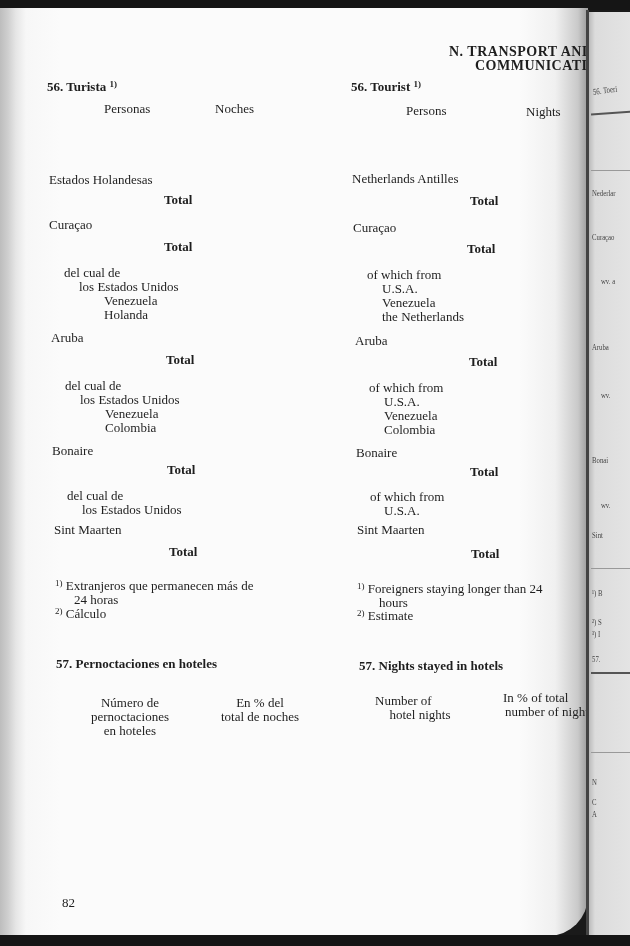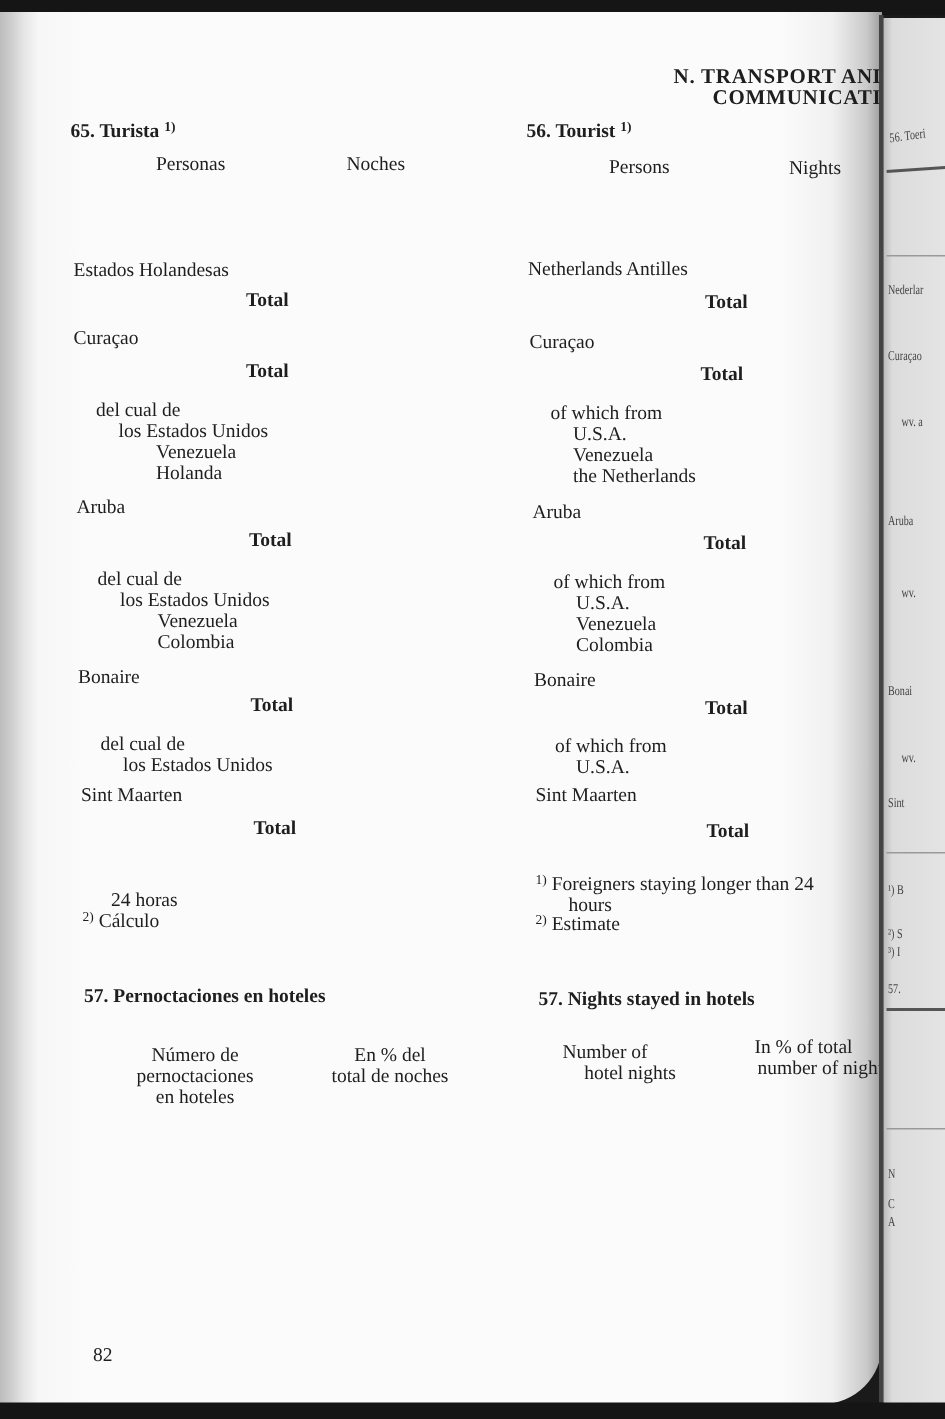--- a/index.html
+++ b/index.html
@@ -39,23 +39,23 @@
 <body>
 
 <div class="scan">
   <div class="top-dark"></div>
 
   <div class="page">
 
     <div class="t sec" style="left:449px; top:37px;">N.  TRANSPORT AND</div>
     <div class="t sec" style="left:475px; top:51px;">COMMUNICATIONS</div>
 
-    <div class="t b" style="left:47px; top:72px;"><span>65.  Turista</span> <sup>1)</sup></div>
+    <div class="t b" style="left:47px; top:72px;"><span>56.  Turista</span> <sup>1)</sup></div>
     <div class="t" style="left:104px; top:94px;">Personas</div>
-    <div class="t" style="left:231px; top:94px;">Noches</div>
+    <div class="t" style="left:215px; top:94px;">Noches</div>
 
     <div class="t" style="left:49px; top:165px;">Estados  Holandesas</div>
     <div class="t b" style="left:164px; top:185px;">Total</div>
     <div class="t" style="left:49px; top:210px;">Curaçao</div>
     <div class="t b" style="left:164px; top:232px;">Total</div>
     <div class="t" style="left:64px; top:258px;">del  cual  de</div>
     <div class="t" style="left:79px; top:272px;">los  Estados  Unidos</div>
     <div class="t" style="left:104px; top:286px;">Venezuela</div>
     <div class="t" style="left:104px; top:300px;">Holanda</div>
 
@@ -66,20 +66,21 @@
     <div class="t" style="left:105px; top:399px;">Venezuela</div>
     <div class="t" style="left:105px; top:413px;">Colombia</div>
 
     <div class="t" style="left:52px; top:436px;">Bonaire</div>
     <div class="t b" style="left:167px; top:455px;">Total</div>
     <div class="t" style="left:67px; top:481px;">del  cual  de</div>
     <div class="t" style="left:82px; top:495px;">los  Estados  Unidos</div>
     <div class="t" style="left:54px; top:515px;">Sint  Maarten</div>
     <div class="t b" style="left:169px; top:537px;">Total</div>
 
+    <div class="t" style="left:55px; top:571px;"><sup>1)</sup> <span>Extranjeros  que  permanecen  más  de</span></div>
     <div class="t" style="left:74px; top:585px;">24  horas</div>
     <div class="t" style="left:55px; top:599px;"><sup>2)</sup> <span>Cálculo</span></div>
 
     <div class="t b" style="left:56px; top:649px;">57.  Pernoctaciones  en  hoteles</div>
     <div class="t" style="left:80px; top:688px; width:100px; text-align:center;">Número  de</div>
     <div class="t" style="left:70px; top:702px; width:120px; text-align:center;">pernoctaciones</div>
     <div class="t" style="left:80px; top:716px; width:100px; text-align:center;">en  hoteles</div>
     <div class="t" style="left:205px; top:688px; width:110px; text-align:center;">En % del</div>
     <div class="t" style="left:205px; top:702px; width:110px; text-align:center;">total de noches</div>
 

